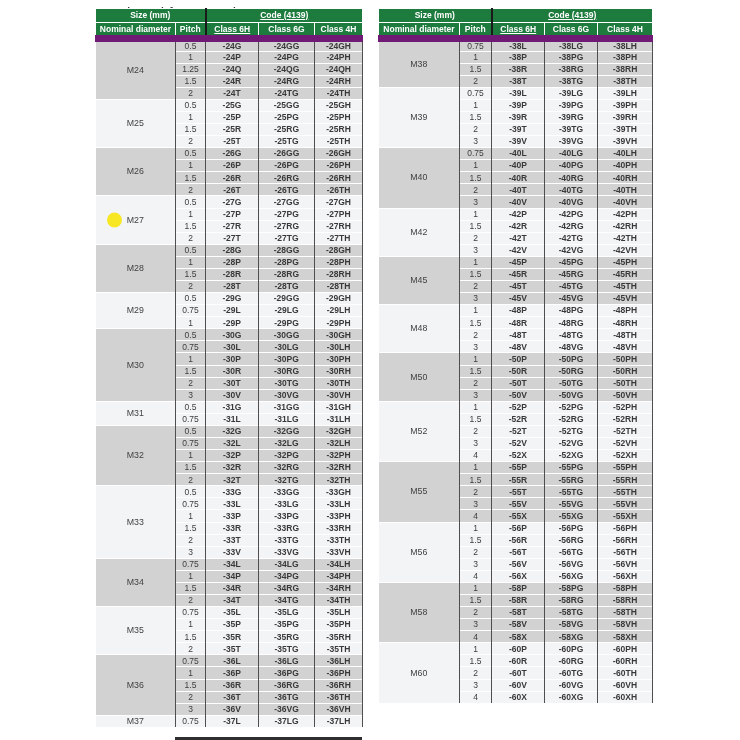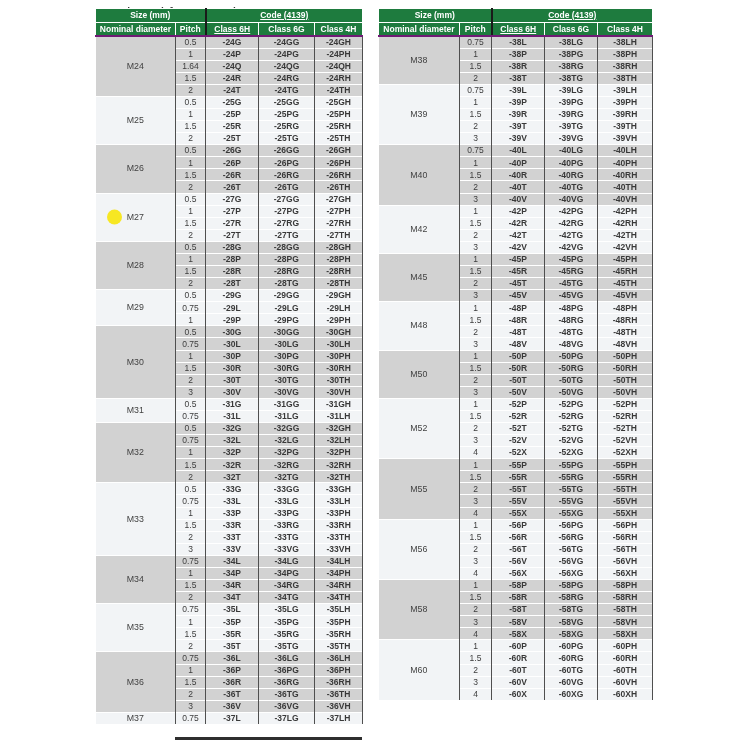--- a/index.html
+++ b/index.html
@@ -16,21 +16,21 @@
   table.codes-table{border-collapse:collapse;table-layout:fixed;width:100%;}
   table.codes-table th, table.codes-table td{
     padding:0;margin:0;text-align:center;vertical-align:middle;line-height:1;
     font-size:8.5px;color:#3d3d3d;overflow:hidden;white-space:nowrap;
   }
   
   table.codes-table thead th{
     background:#1e7b3e;color:#ffffff;font-weight:bold;height:12.5px;
     border:1px solid #ffffff;
   }
-  table.codes-table thead tr.hrow2 th{border-bottom:2px solid #701a75;text-align:center;}
+  table.codes-table thead tr.hrow2 th{border-bottom:7px solid #701a75;text-align:center;}
   table.codes-table thead th.sec-split{border-left:2px solid #1a1a1a;text-decoration:underline;}
   
   table.codes-table tbody tr{height:12.08px;}
   table.codes-table tbody td{border-top:1px solid #ffffff;}
   table.codes-table tbody td.v{border-left:1px solid #4f4f4f;}
   table.codes-table tbody td.last{border-right:1px solid #4f4f4f;}
   table.codes-table tbody td.code{font-weight:bold;color:#393939;}
   table.codes-table tbody td.diameter{position:relative;font-size:8.8px;color:#424242;}
   tr.g0 td{background:#d2d2d2;}
   tr.g1 td{background:#f2f4f6;}
@@ -78,21 +78,21 @@
             <td class="v code">-24GG</td>
             <td class="v code last">-24GH</td>
           </tr>
           <tr class="g0">
             <td class="v">1</td>
             <td class="v code">-24P</td>
             <td class="v code">-24PG</td>
             <td class="v code last">-24PH</td>
           </tr>
           <tr class="g0">
-            <td class="v">1.64</td>
+            <td class="v">1.25</td>
             <td class="v code">-24Q</td>
             <td class="v code">-24QG</td>
             <td class="v code last">-24QH</td>
           </tr>
           <tr class="g0">
             <td class="v">1.5</td>
             <td class="v code">-24R</td>
             <td class="v code">-24RG</td>
             <td class="v code last">-24RH</td>
           </tr>

